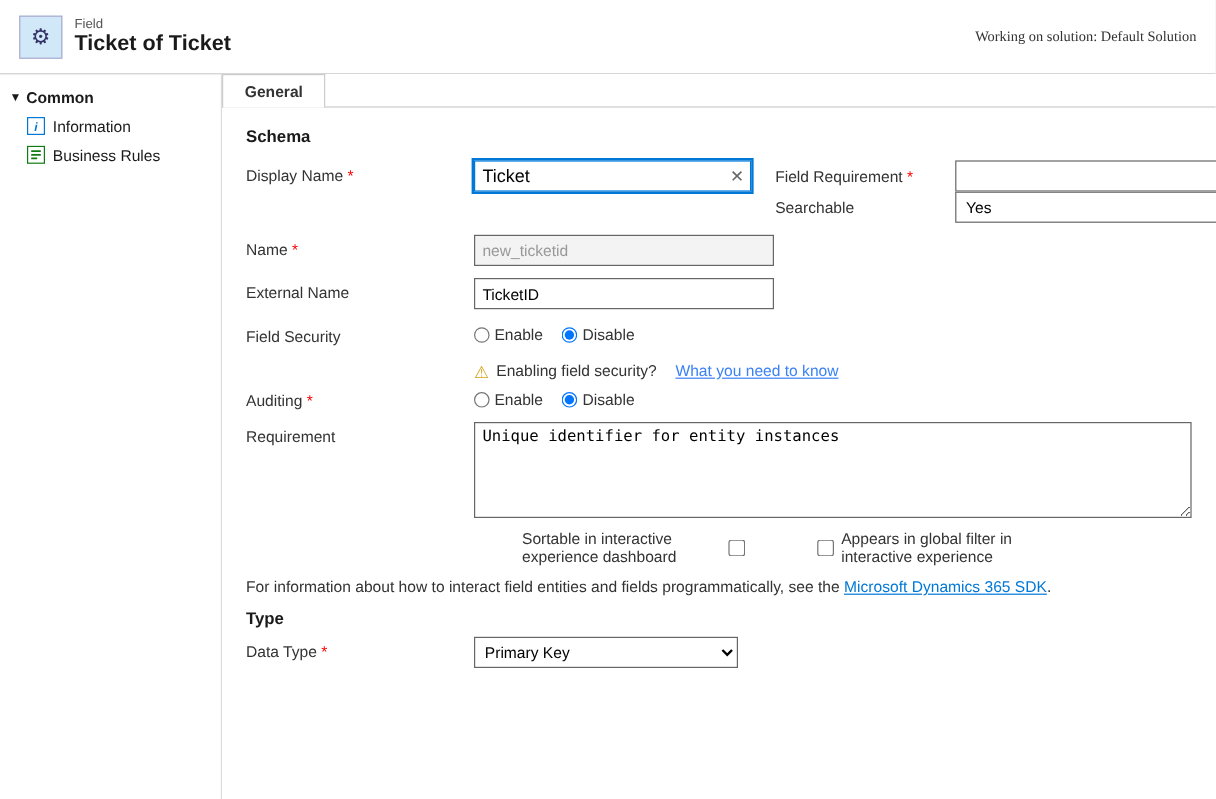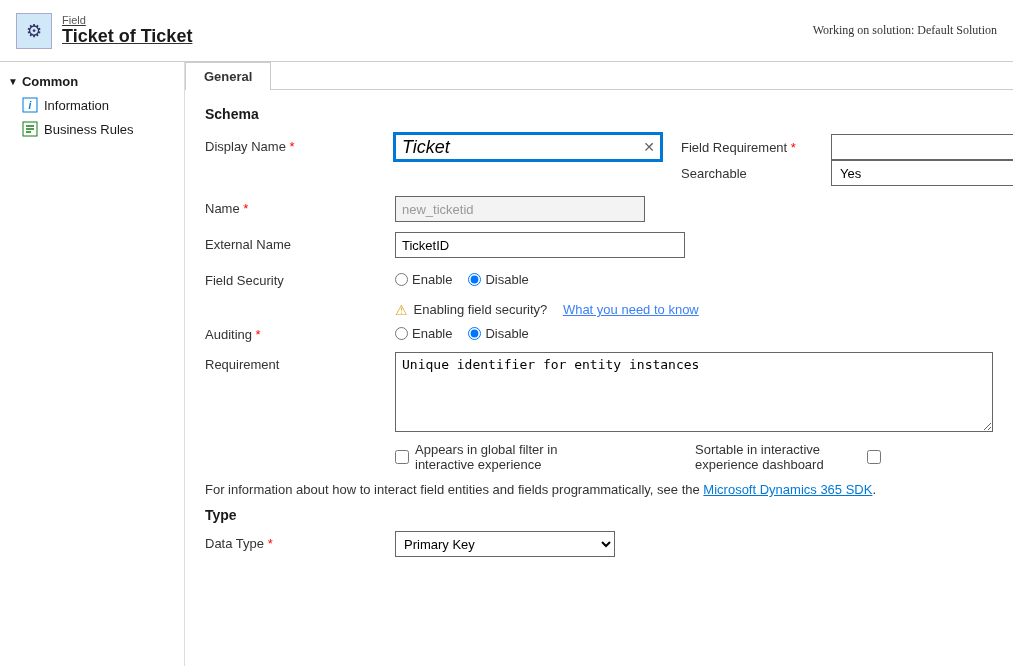--- a/index.html
+++ b/index.html
@@ -4,21 +4,21 @@
   <style>
     * { box-sizing: border-box; margin: 0; padding: 0; }
     body { font-family: 'Segoe UI', Tahoma, Geneva, Verdana, sans-serif; font-size: 13px; background: #f0f0f0; color: #333; }
 
     .app-container { display: flex; flex-direction: column; height: 666px; width: 1013px; overflow: hidden; }
 
     
     .header { background: #fff; border-bottom: 1px solid #ccc; padding: 8px 16px; display: flex; align-items: center; justify-content: space-between; min-height: 62px; }
     .header-left { display: flex; align-items: center; gap: 10px; }
     .header-icon { width: 36px; height: 36px; background: #d0e8f8; border: 1px solid #aac; display: flex; align-items: center; justify-content: center; font-size: 18px; color: #336; }
-    .header-title-block { display: flex; flex-direction: column; text-decoration: underline; }
+    .header-title-block { display: flex; flex-direction: column; }
     .header-subtitle { font-size: 11px; color: #555; }
     .header-title { font-size: 18px; font-weight: 600; color: #1a1a1a; }
     .header-right { font-size: 12px; color: #333; font-family: Liberation Serif, serif; }
 
     
     .main-layout { display: flex; flex: 1; overflow: hidden; }
 
     
     .sidebar { width: 185px; background: #fff; border-right: 1px solid #ddd; padding-top: 8px; }
     .sidebar-group-header { display: flex; align-items: center; gap: 4px; padding: 4px 8px; font-size: 13px; font-weight: 600; color: #1a1a1a; cursor: pointer; }
@@ -40,21 +40,21 @@
     .section-title { font-size: 14px; font-weight: 700; margin-bottom: 12px; color: #1a1a1a; }
 
     .form-row { display: flex; align-items: flex-start; margin-bottom: 10px; }
     .form-label { width: 190px; min-width: 190px; padding-top: 5px; font-size: 13px; color: #333; }
     .form-label .required { color: red; }
     .form-control { flex: 1; max-width: 260px; }
     .form-control input[type="text"] { width: 100%; border: 1px solid #666; padding: 3px 6px; font-size: 13px; height: 26px; }
     .form-control input[type="text"]:disabled { background: #f3f3f3; color: #999; }
 
     .input-with-clear { position: relative; display: flex; align-items: center; }
-    .input-with-clear input { flex: 1; border: 1px solid #0078d7; padding: 3px 24px 3px 6px; font-size: 18px; height: 26px; outline: 2px solid #0078d7; font-style: italic; }
+    .input-with-clear input { flex: 1; border: 1px solid #0078d7; padding: 3px 24px 3px 6px; font-size: 15px; height: 26px; outline: 2px solid #0078d7; }
     .input-with-clear .clear-btn { position: absolute; right: 2px; background: none; border: none; cursor: pointer; font-size: 14px; color: #666; padding: 0 4px; line-height: 1; }
 
     .radio-group { display: flex; gap: 16px; align-items: center; padding-top: 4px; }
     .radio-group label { display: flex; gap: 4px; font-size: 13px; cursor: pointer; }
 
     .warning-row { display: flex; align-items: flex-start; gap: 6px; padding: 4px 0 4px 190px; font-size: 13px; color: #333; }
     .warning-icon { color: #d4a017; font-size: 14px; margin-top: 0; }
     .warning-link { color: #3b82f6; text-decoration: underline; cursor: pointer; }
 
     .description-textarea { width: 640px; height: 80px; border: 1px solid #666; padding: 4px 6px; font-size: 13px; resize: vertical; }
@@ -166,21 +166,21 @@
             <span class="required"> *</span>
           </div>
           <div class="form-control">
             <input type="text" disabled="" value="new_ticketid" style="width: 250px;">
           </div>
         </div>
 
         <div class="form-row">
           <div class="form-label">External Name</div>
           <div class="form-control">
-            <input type="text" value="TicketID" style="width: 290px;">
+            <input type="text" value="TicketID" style="width: 250px;">
           </div>
         </div>
 
         <div class="form-row">
           <div class="form-label">Field Security</div>
           <div class="radio-group">
             <label>
               <input type="radio" name="field_security" value="enable" style="">
               <span>Enable</span>
             </label>
@@ -215,27 +215,27 @@
         </div>
 
         <div class="form-row">
           <div class="form-label">Requirement</div>
           <textarea class="description-textarea" style="">Unique identifier for entity instances</textarea>
         </div>
 
         <div class="form-row" style="margin-top:8px;">
           <div style="width:190px; min-width:190px;"></div>
           <div style="display:flex; gap:60px; flex:1; align-items:flex-start;">
+            <div class="checkbox-item" style="margin-left:40px;">
+              <span style="max-width:160px;">Sortable in interactive experience dashboard</span>
+              <input type="checkbox" style="margin-left: 6px;">
+            </div>
             <div class="checkbox-item">
               <input type="checkbox" style="">
               <span style="max-width:180px;">Appears in global filter in interactive experience</span>
-            </div>
-            <div class="checkbox-item" style="margin-left:40px;">
-              <span style="max-width:160px;">Sortable in interactive experience dashboard</span>
-              <input type="checkbox" style="margin-left: 6px;">
             </div>
           </div>
         </div>
 
         <div class="info-text" style="margin-top:10px;">
           <span>For information about how to interact field entities and fields programmatically, see the</span>
           <a>Microsoft Dynamics 365 SDK</a>.
         </div>
 
         <div class="type-section-title">Type</div>

